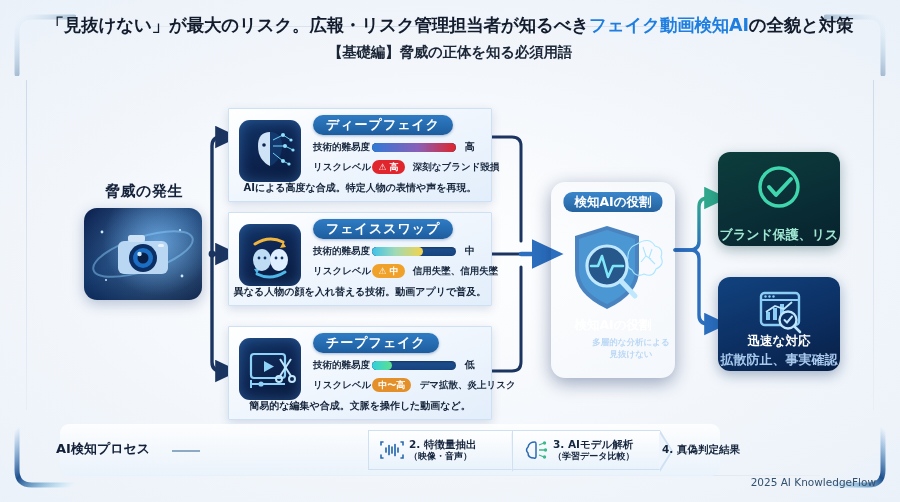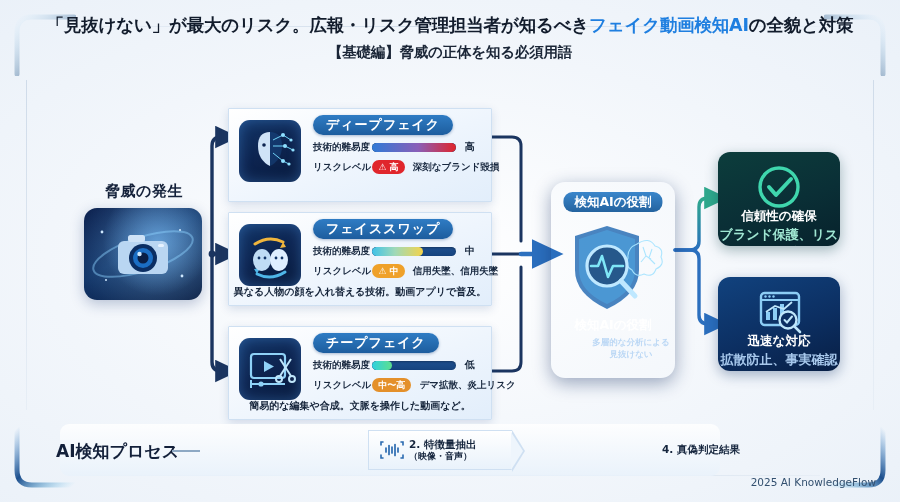--- a/index.html
+++ b/index.html
@@ -118,21 +118,21 @@
   .result .rsub{position:absolute;left:0;right:0;top:74px;text-align:center;font-size:13px;font-weight:700;}
   #result-0 .rsub{color:#9fe6d2;}
   #result-1 .rsub{color:#a7c8ec;}
 
   
   #proc-wrap{
     position:absolute;left:60px;top:424px;width:660px;height:52px;
     border-radius:9px;
     background:linear-gradient(180deg,rgba(255,255,255,.85),rgba(233,242,251,.9));
   }
-  #proc-label{position:absolute;left:56px;top:440px;font-size:17px;font-weight:700;color:#13203a;white-space:nowrap;}
+  #proc-label{position:absolute;left:56px;top:440px;font-size:13px;font-weight:700;color:#13203a;white-space:nowrap;}
   #proc-dash{position:absolute;left:172px;top:450px;width:28px;height:2px;background:#8ea9c4;}
   .chev{
     position:absolute;top:430px;height:40px;
     background:linear-gradient(180deg,#ffffff 0%,#e9f2fb 100%);
     border:1px solid #cfe0f2;border-right:none;
     display:flex;align-items:center;box-sizing:border-box;
   }
   .chev .ctext{font-size:10.5px;font-weight:700;color:#16263e;line-height:1.25;white-space:nowrap;}
   .chev .ctext small{display:block;font-size:9px;font-weight:700;}
   .chev .cicon{width:26px;height:26px;margin:0 4px 0 10px;flex:none;}
@@ -284,20 +284,21 @@
     <div class="row" style="top:31px;">
       <span class="lbl">技術的難易度</span>
       <span class="bar"><i id="bar0" style="width: 100%; background: linear-gradient(90deg, rgb(47, 122, 214) 0%, rgb(138, 95, 184) 55%, rgb(224, 36, 42) 100%);"></i></span>
       <span class="lvl">高</span>
     </div>
     <div class="row" style="top:51px;">
       <span class="lbl">リスクレベル</span>
       <span class="badge" id="badge0" style="background: rgb(224, 38, 44);">⚠ <span>高</span></span>
       <span>深刻なブランド毀損</span>
     </div>
+    <div class="desc">AIによる高度な合成。特定人物の表情や声を再現。</div>
   </div>
 
   <div class="card" style="top:212px;">
     <div class="ico">
       <svg viewBox="0 0 62 62" width="62" height="62">
         <path d="M16 20 q14 -9 28 -2" fill="none" stroke="#f0b53c" stroke-width="3" stroke-linecap="round"></path>
         <path d="M44 18 l3 5 l-6 1 z" fill="#f0b53c"></path>
         <path d="M46 48 q-14 9 -28 2" fill="none" stroke="#4fb6e8" stroke-width="3" stroke-linecap="round"></path>
         <path d="M18 50 l-3 -5 l6 -1 z" fill="#4fb6e8"></path>
         <ellipse cx="23" cy="36" rx="9" ry="11" fill="#bfdcf5"></ellipse>
@@ -370,21 +371,20 @@
     <div class="csub">
       <span>多層的な分析による</span><br><span>見抜けない</span>
     </div>
   </div>
 
   <div class="result" id="result-0">
     <svg viewBox="0 0 122 54" style="position:absolute;left:0;top:8px;width:122px;height:54px;">
       <circle cx="61" cy="27" r="19" fill="none" stroke="#3fd6ad" stroke-width="3.4"></circle>
       <path d="M51 27 L58 35 L73 19" fill="none" stroke="#3fd6ad" stroke-width="4" stroke-linecap="round" stroke-linejoin="round"></path>
     </svg>
-    <div class="rtitle">信頼性の確保</div>
     <div class="rsub">ブランド保護、リスク回避</div>
   </div>
 
   <div class="result" id="result-1">
     <svg viewBox="0 0 122 54" style="position:absolute;left:0;top:8px;width:122px;height:54px;">
       <rect x="43" y="8" width="38" height="32" rx="3.5" fill="none" stroke="#8ccdf5" stroke-width="2.4"></rect>
       <path d="M43 15 L81 15" stroke="#8ccdf5" stroke-width="2"></path>
       <circle cx="47.5" cy="11.5" r="1.2" fill="#8ccdf5"></circle>
         <circle cx="51.5" cy="11.5" r="1.2" fill="#8ccdf5"></circle>
         <circle cx="55.5" cy="11.5" r="1.2" fill="#8ccdf5"></circle>
@@ -420,19 +420,39 @@
             <path d="M19 11 L19 15"></path>
         </g>
       </svg>
     </span>
     <span class="ctext">
       <span>2. 特徴量抽出</span>
       <small>（映像・音声）</small>
     </span>
   </div>
 
+  <div class="chev" style="left:512px;width:148px;">
+    <span class="chev-tip"></span>
+    <span class="cicon">
+      <svg viewBox="0 0 26 26" width="26" height="26">
+        <path d="M12 5 q-6 0 -7 5 q-3 3 0 6 q0 5 6 5 q2 1 2 -2 L13 7 q0 -2 -1 -2 Z" fill="none" stroke="#2a6ab0" stroke-width="1.5"></path>
+        <g stroke="#3fb98c" stroke-width="1.3" fill="none">
+          <path d="M16 8 L21 6 M16 13 L22 13 M16 18 L21 20"></path>
+        </g>
+        <g fill="#3fb98c">
+          <circle cx="21.5" cy="6" r="1.7"></circle>
+            <circle cx="22.5" cy="13" r="1.7"></circle>
+            <circle cx="21.5" cy="20" r="1.7"></circle>
+        </g>
+      </svg>
+    </span>
+    <span class="ctext">
+      <span>3. AIモデル解析</span>
+      <small>（学習データ比較）</small>
+    </span>
+  </div>
 
   <div class="chev" style="left:660px;width:60px;border:none;background:transparent;">
     <span class="ctext" style="margin-left:2px;">4. 真偽判定結果</span>
   </div>
 
   <div id="footer" class="nosel">2025 AI KnowledgeFlow</div>
 </div>
 
 </body></html>

